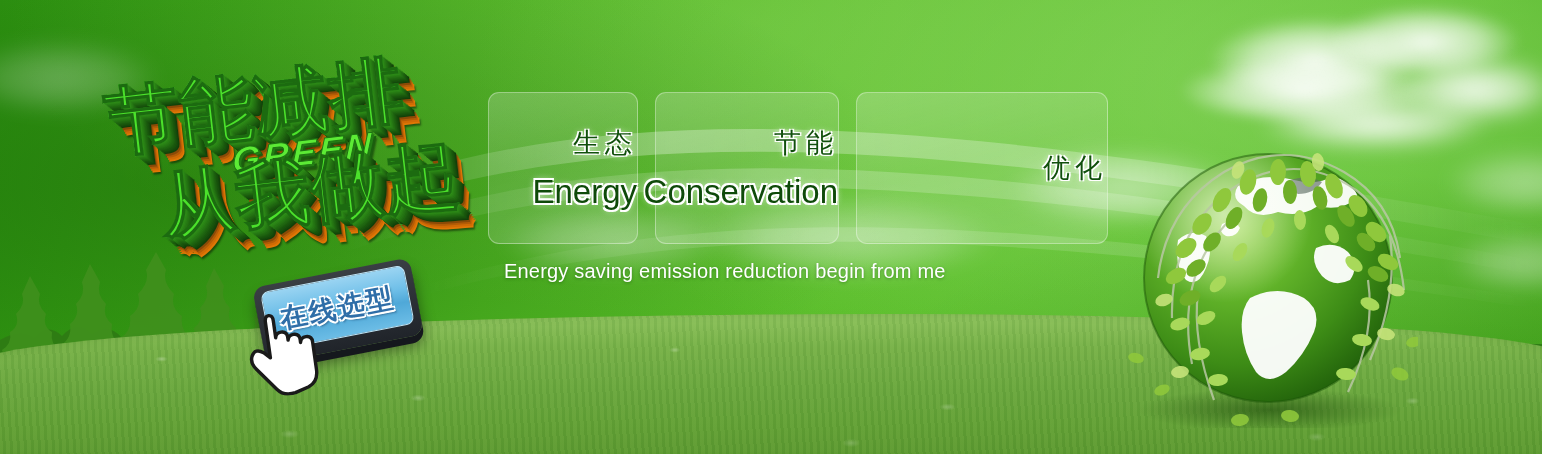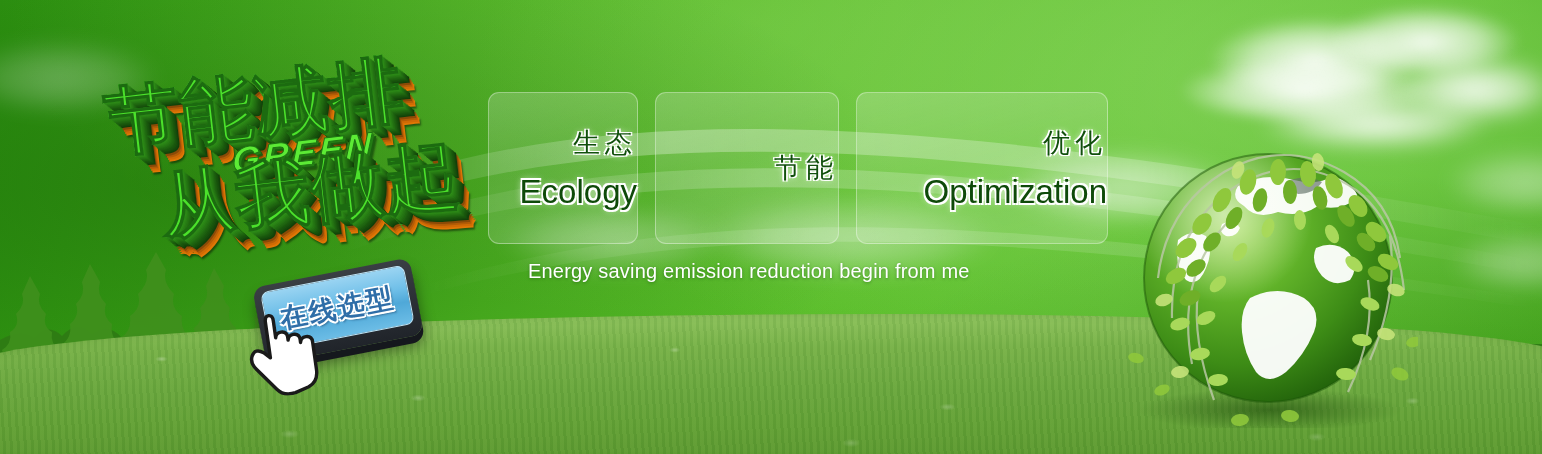--- a/index.html
+++ b/index.html
@@ -190,21 +190,21 @@
     color:#0E4A09;
     text-shadow:
       -1.6px -1.6px 0 #fff, 1.6px -1.6px 0 #fff,
       -1.6px 1.6px 0 #fff, 1.6px 1.6px 0 #fff,
       0 0 7px rgba(255,255,255,.95);
     white-space:nowrap;
   }
 
   
   .tagline{
-    position:absolute; left:528px; top:260px;
+    position:absolute; left:504px; top:260px;
     font-size:20px;
     color:#FFFFFF;
     letter-spacing:.2px;
     text-shadow:0 1px 3px rgba(20,70,10,.45);
     white-space:nowrap;
   }
 
   
   .globe-wrap{
     position:absolute; left:1118px; top:128px;
@@ -411,28 +411,28 @@
   </div>
 
   <svg class="cursor-hand" viewBox="0 0 74 84">
     <path d="M24,8 L24,44 L18,38 Q10,32 6,40 Q3,47 9,54 L26,76 Q32,84 44,82 L58,78 Q68,74 68,62 L68,34 Q68,28 62,28 Q57,28 56,33 L56,30 Q56,24 50,24 Q45,24 44,29 L44,26 Q44,20 38,20 Q33,20 32,25 L32,8 Q32,2 28,2 Q24,2 24,8 Z" fill="#FFFFFF" stroke="#1A1A1A" stroke-width="3.4" stroke-linejoin="round"></path>
   </svg>
 
   <div class="cards">
 
     <div class="card card-1">
       <div class="card-cn">生态</div>
-      <div class="card-en">Ecology</div>
+      <div class="card-en">Energy</div>
     </div>
 
     <div class="card card-2">
       <div class="card-cn">节能</div>
+      <div class="card-en">Conservation</div>
     </div>
 
     <div class="card card-3">
       <div class="card-cn">优化</div>
-      <div class="card-en">Optimization</div>
     </div>
   </div>
 
   <div class="tagline">Energy saving emission reduction begin from me</div>
 
 </div>
 
 </body></html>

